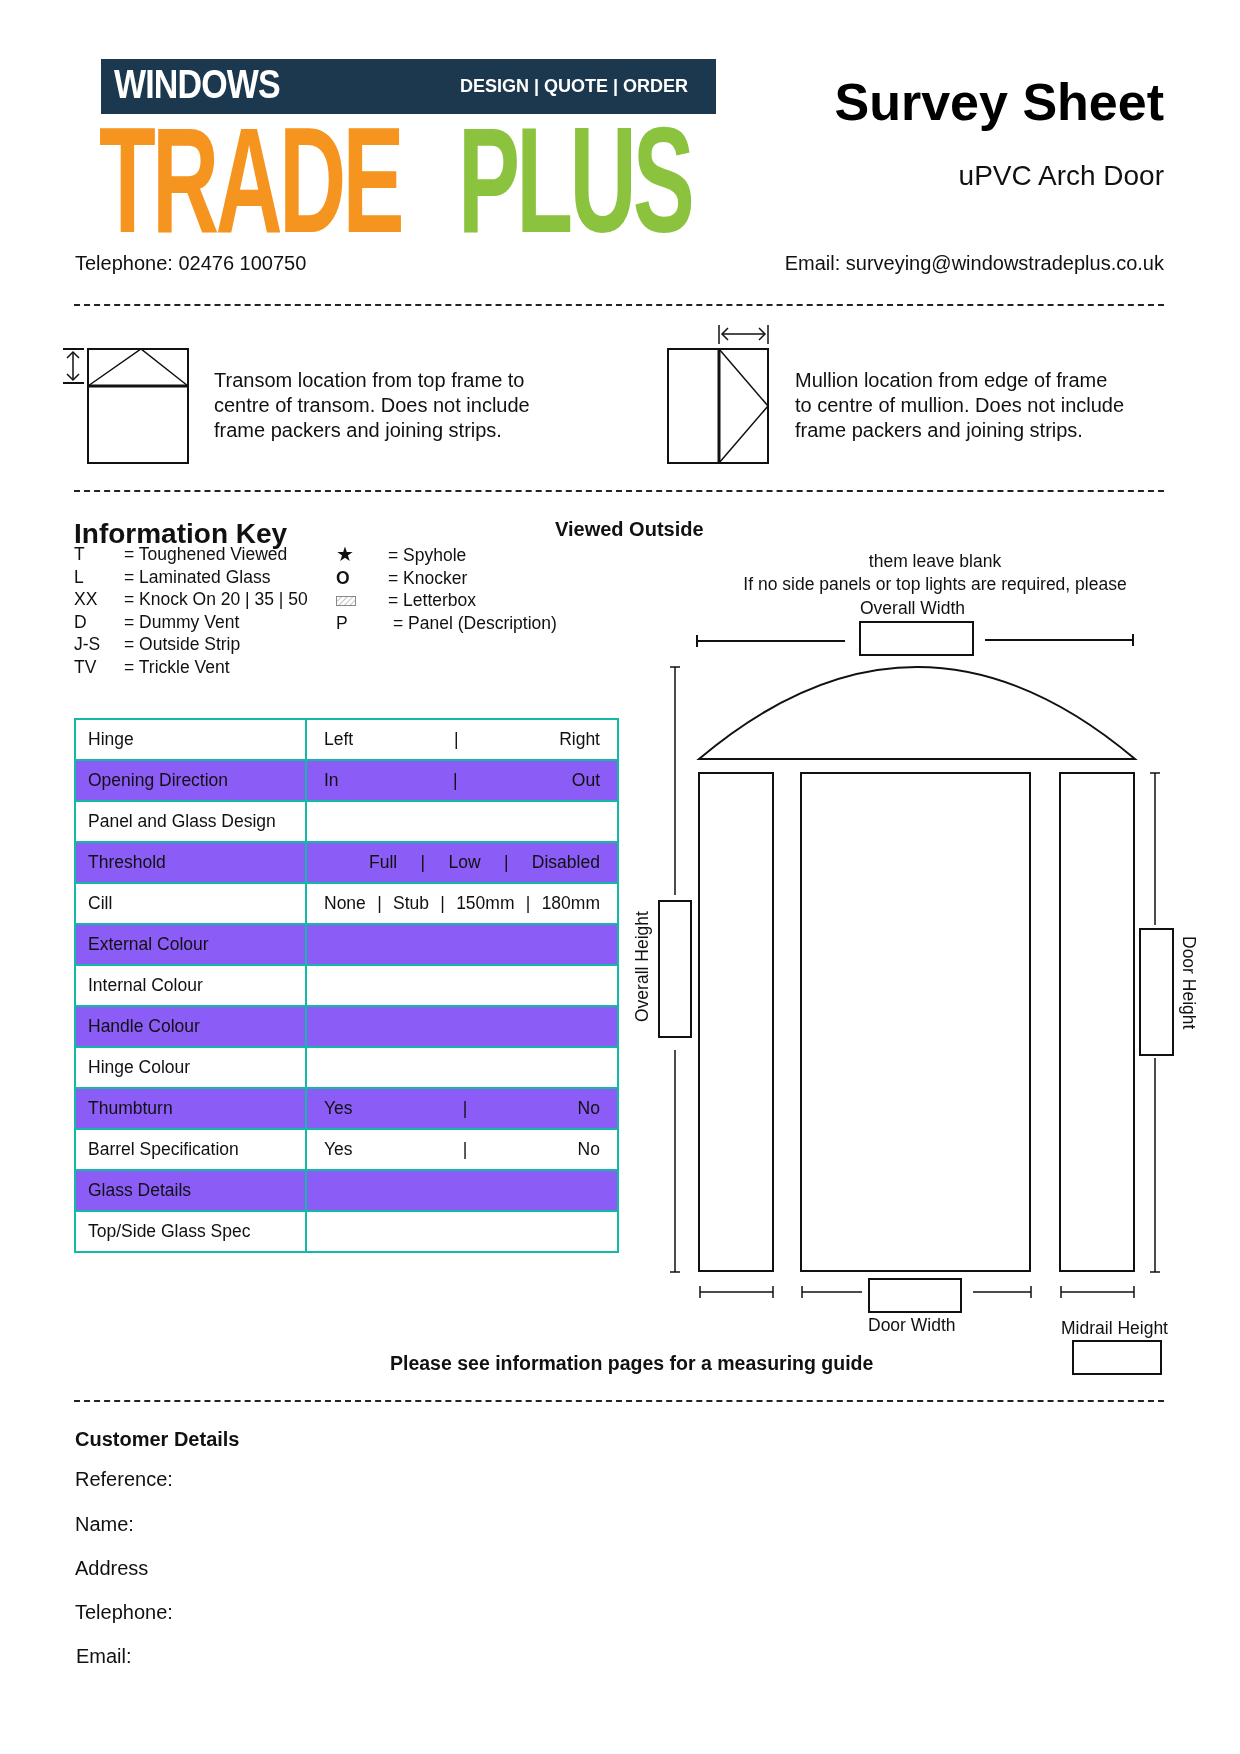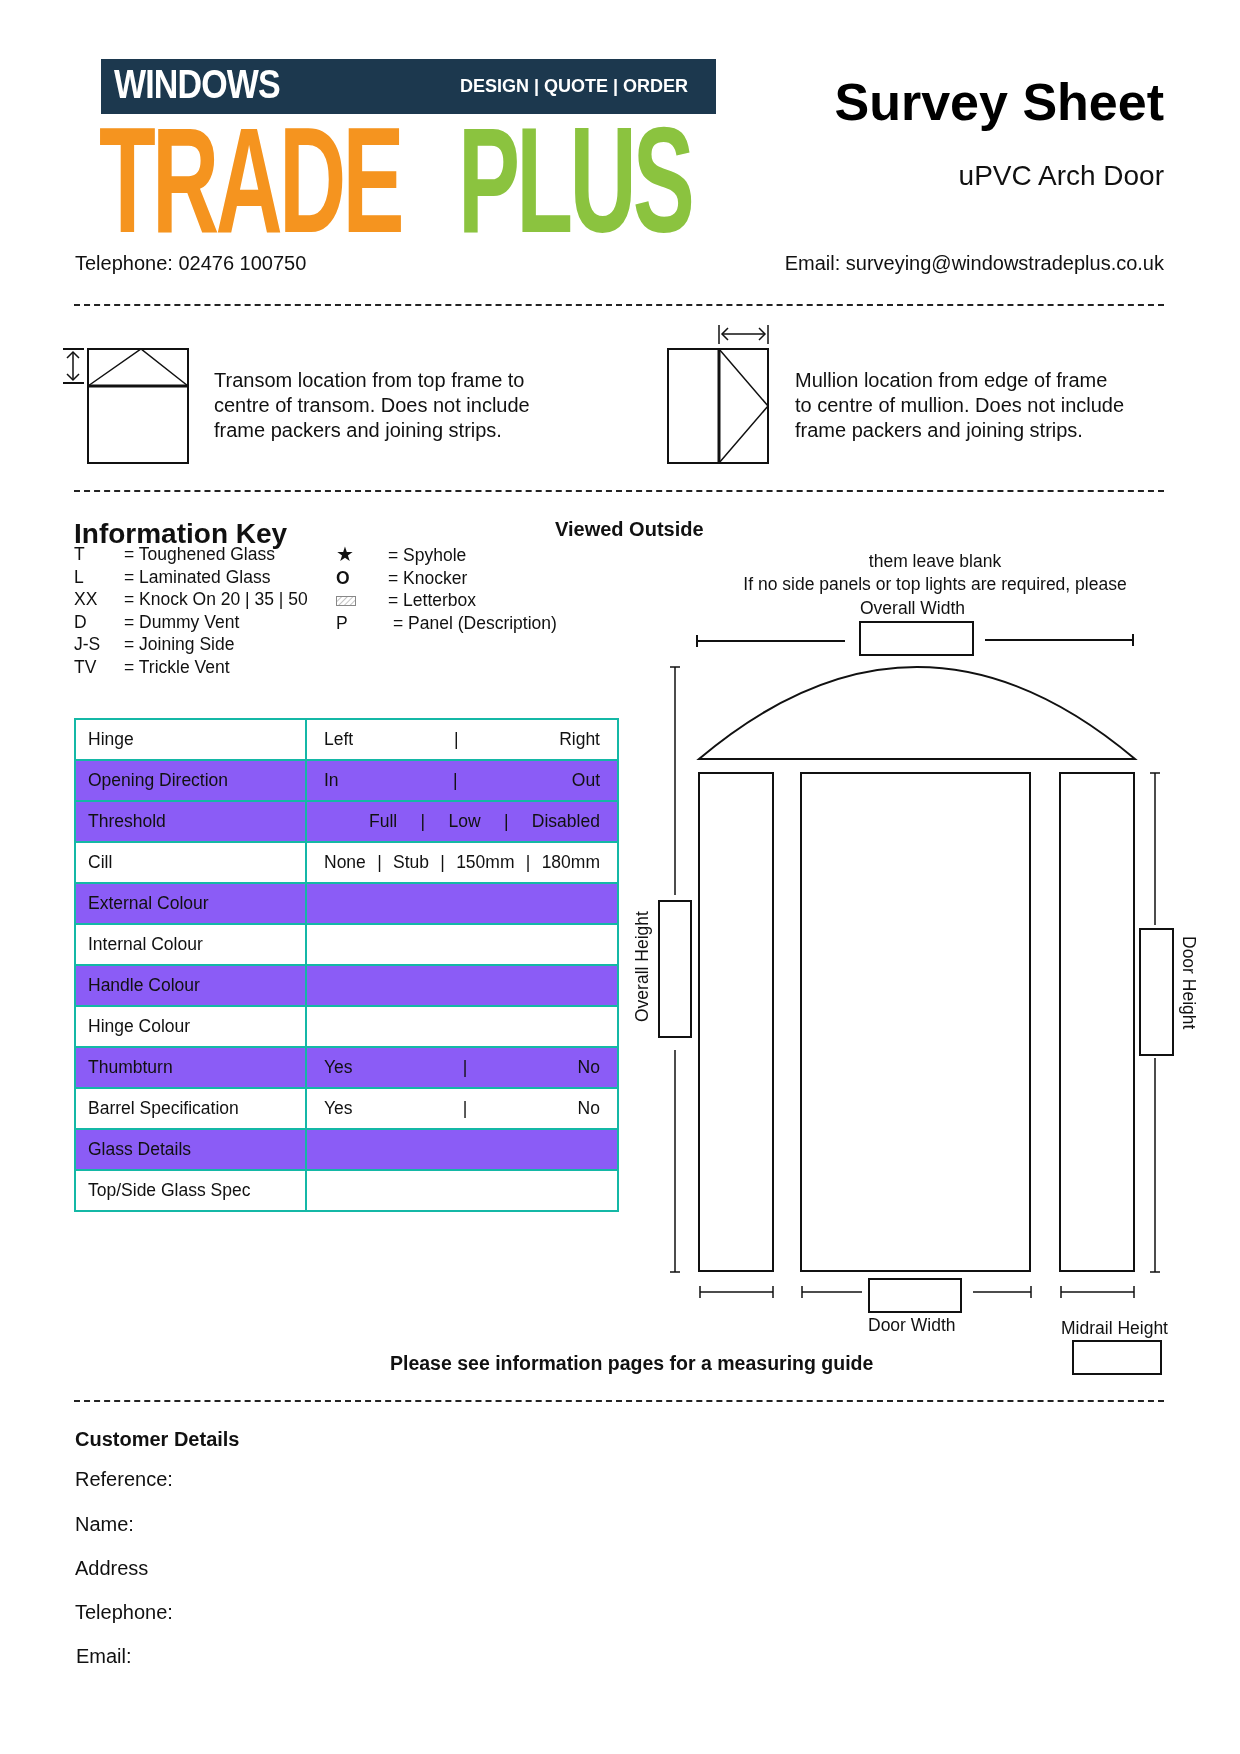--- a/index.html
+++ b/index.html
@@ -83,25 +83,25 @@
 <div class="abs desc" style="left:795px; top:368px;">
   <div>Mullion location from edge of frame</div>
   <div>to centre of mullion. Does not include</div>
   <div>frame packers and joining strips.</div>
 </div>
 
 <div class="abs dash" style="top:490px;"></div>
 
 <div class="abs key-h">Information Key</div>
 <div class="abs" style="left:74px; top:543px; line-height:22.5px;">
-  <div class="key-row"><span style="display:inline-block;width:50px;">T</span><span>= Toughened Glass</span></div>
+  <div class="key-row"><span style="display:inline-block;width:50px;">T</span><span>= Toughened Viewed</span></div>
   <div class="key-row"><span style="display:inline-block;width:50px;">L</span><span>=  Laminated Glass</span></div>
   <div class="key-row"><span style="display:inline-block;width:50px;">XX</span><span>=  Knock On 20 | 35 | 50</span></div>
   <div class="key-row"><span style="display:inline-block;width:50px;">D</span><span>=  Dummy Vent</span></div>
-  <div class="key-row"><span style="display:inline-block;width:50px;">J-S</span><span>=  Joining Side</span></div>
+  <div class="key-row"><span style="display:inline-block;width:50px;">J-S</span><span>=  Outside Strip</span></div>
   <div class="key-row"><span style="display:inline-block;width:50px;">TV</span><span>=  Trickle Vent</span></div>
 </div>
 <div class="abs" style="left:336px; top:543px; line-height:22.5px;">
   <div class="key-row"><span style="display:inline-block;width:52px;font-size:20px;">★</span><span>=  Spyhole</span></div>
   <div class="key-row"><span style="display:inline-block;width:52px;font-weight:bold;">O</span><span>=  Knocker</span></div>
   <div class="key-row"><span style="display:inline-block;width:52px;"><svg width="20" height="10">
           <defs>
             <pattern id="h" width="4" height="4" patternUnits="userSpaceOnUse" patternTransform="rotate(45)">
               <line x1="0" y1="0" x2="0" y2="4" stroke="#888" stroke-width="1"></line>
             </pattern>
@@ -178,20 +178,24 @@
   <tr class="gray">
         <td class="lbl">Opening Direction</td>
         <td>
           <div class="opts" style="padding-left:5px; padding-right:5px;">
             <span>In</span>
             <span class="sep">|</span>
             <span>Out</span>
           </div>
         </td>
       </tr>
+  <tr>
+        <td class="lbl">Panel and Glass Design</td>
+        <td></td>
+      </tr>
   <tr class="gray">
         <td class="lbl">Threshold</td>
         <td>
           <div class="opts" style="padding-left:5px; padding-right:5px;margin-left:45px;">
             <span>Full</span>
             <span>|</span>
             <span>Low</span>
             <span>|</span>
             <span>Disabled</span>
           </div>

